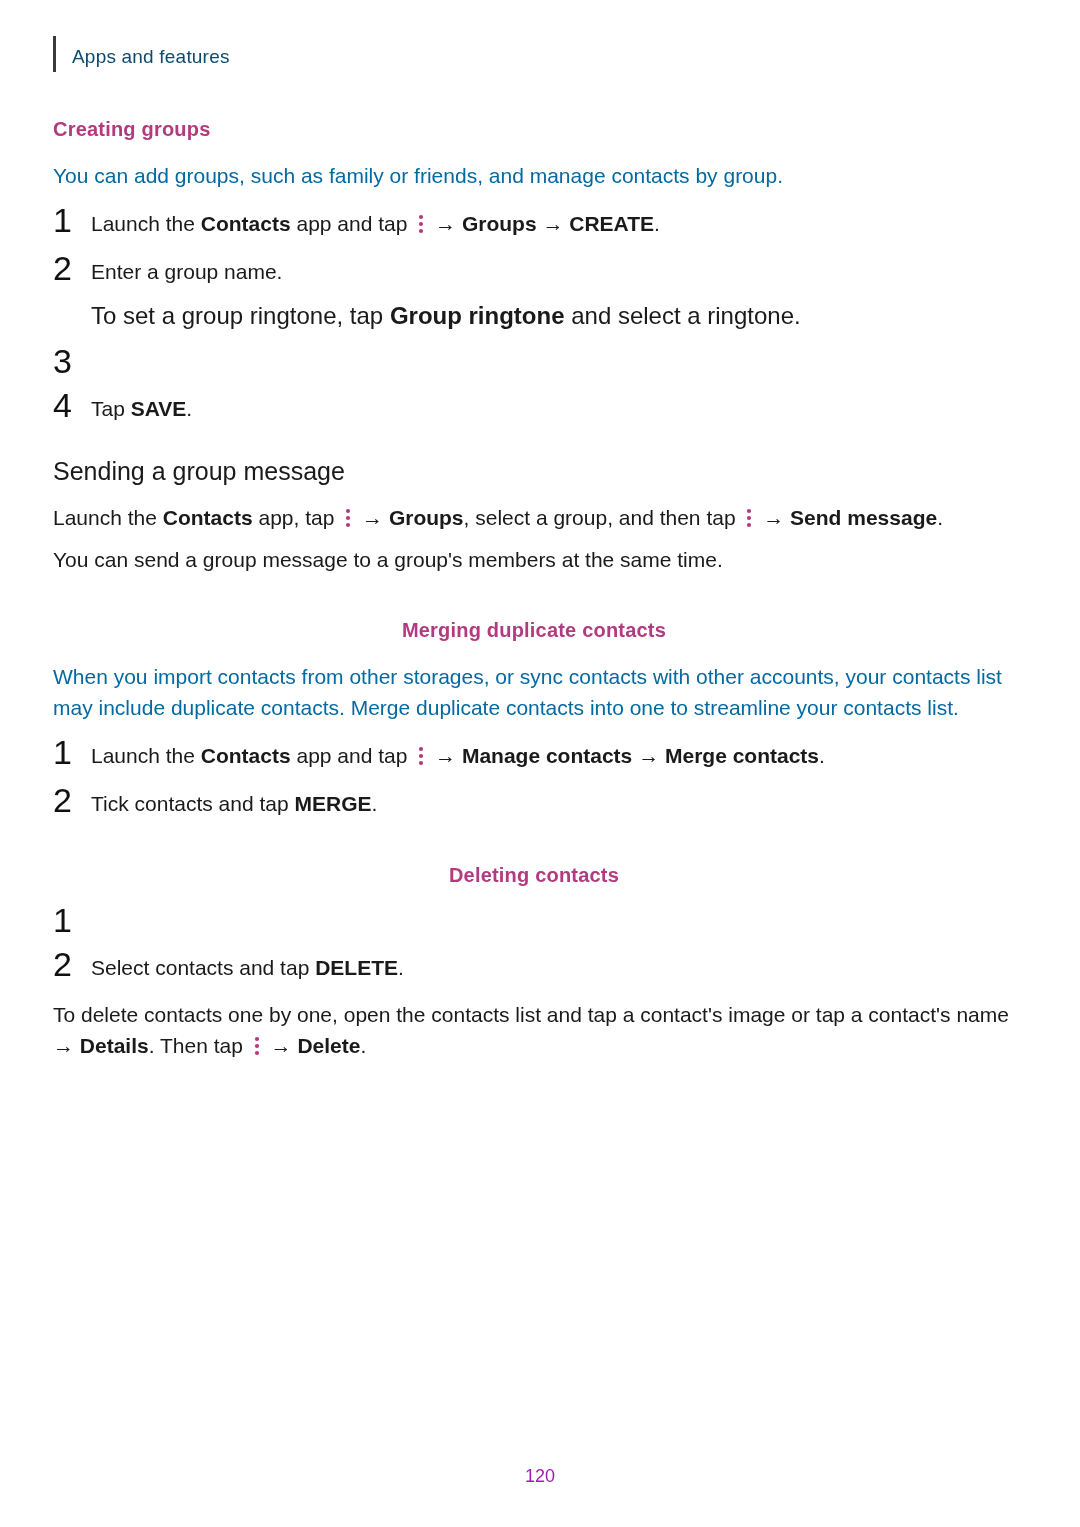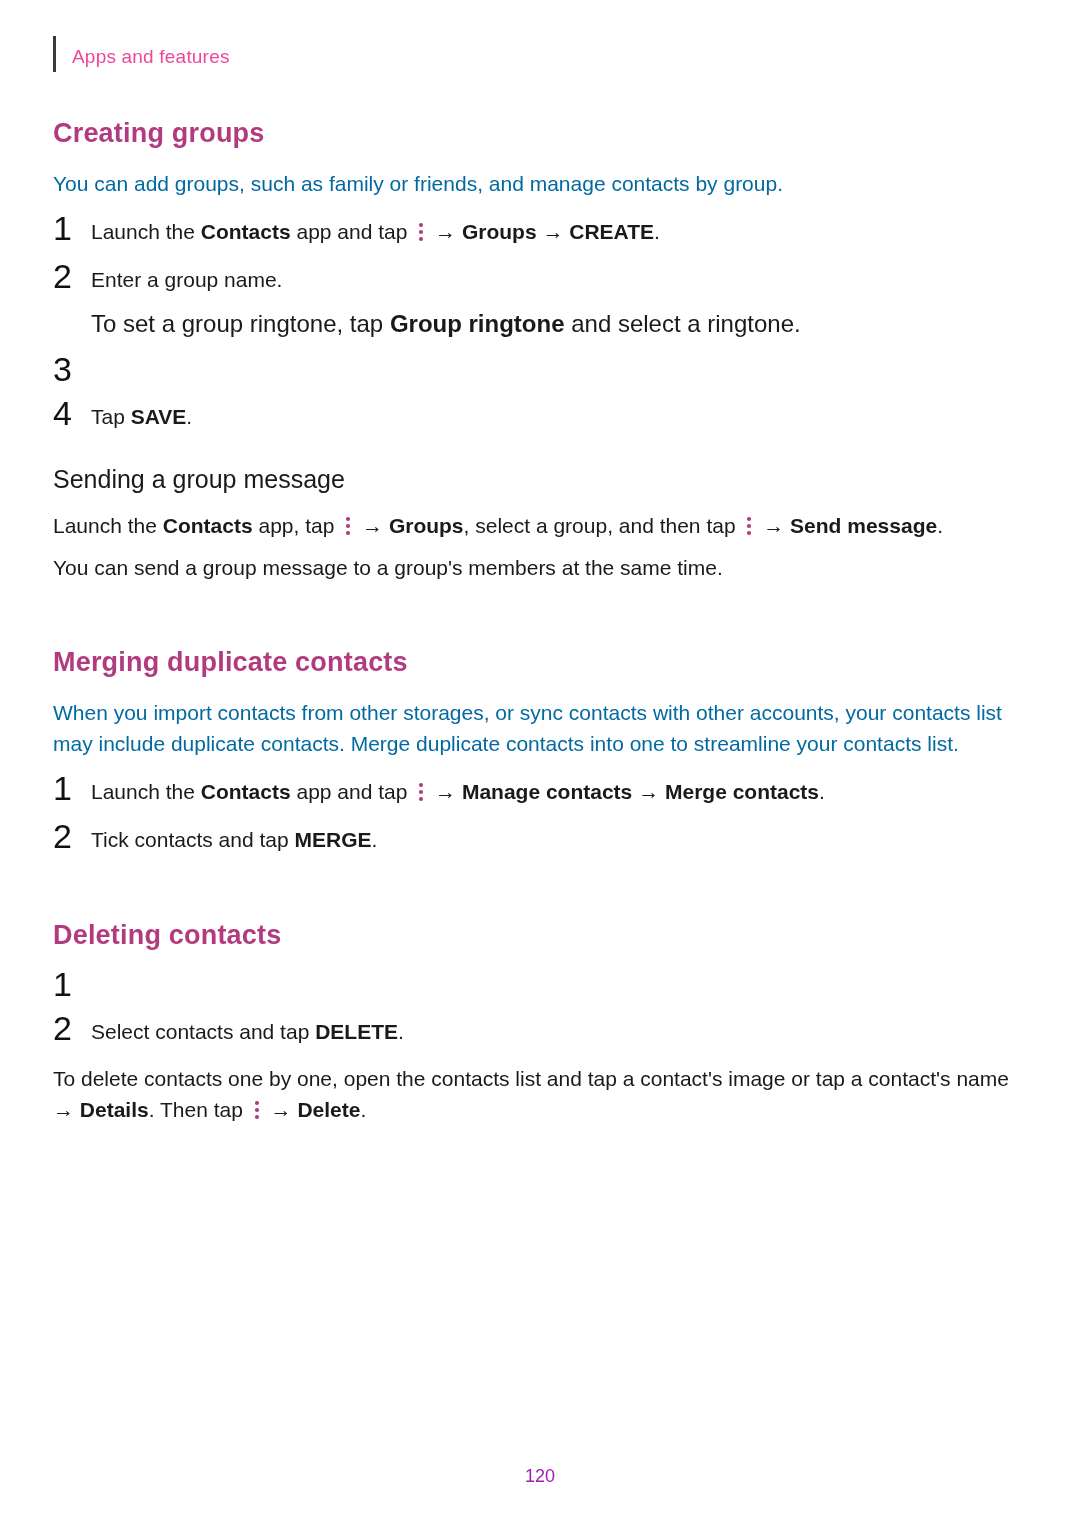--- a/index.html
+++ b/index.html
@@ -22,25 +22,25 @@
   }
   .header-bar {
     width: 3px;
     height: 36px;
     background: #3a3a3a;
     margin-right: 16px;
     margin-top: -6px;
   }
   .breadcrumb {
     font-size: 19px;
-    color: #ec4899;
+    color: #0c4a6e;
     letter-spacing: 0.2px;
   }
   .section-title {
-    font-size: 27px;
+    font-size: 20px;
     font-weight: 700;
     color: #b23a7f;
     margin-bottom: 20px;
     letter-spacing: 0.2px;
   }
   .intro {
     font-size: 21px;
     color: #0369a1;
     margin-bottom: 16px;
     line-height: 1.45;
@@ -86,21 +86,21 @@
     font-weight: 400;
     color: #1a1a1a;
     margin-top: 32px;
     margin-bottom: 16px;
   }
   .para {
     font-size: 21px;
     line-height: 1.5;
     margin-bottom: 10px;
   }
-  .gap-before { margin-top: 64px; }
+  .gap-before { margin-top: 44px; text-align: center; }
   .page-number {
     position: absolute;
     bottom: 40px;
     left: 0; right: 0;
     text-align: center;
     font-size: 18px;
     color: #a21caf;
   }
 </style>
 </head>

